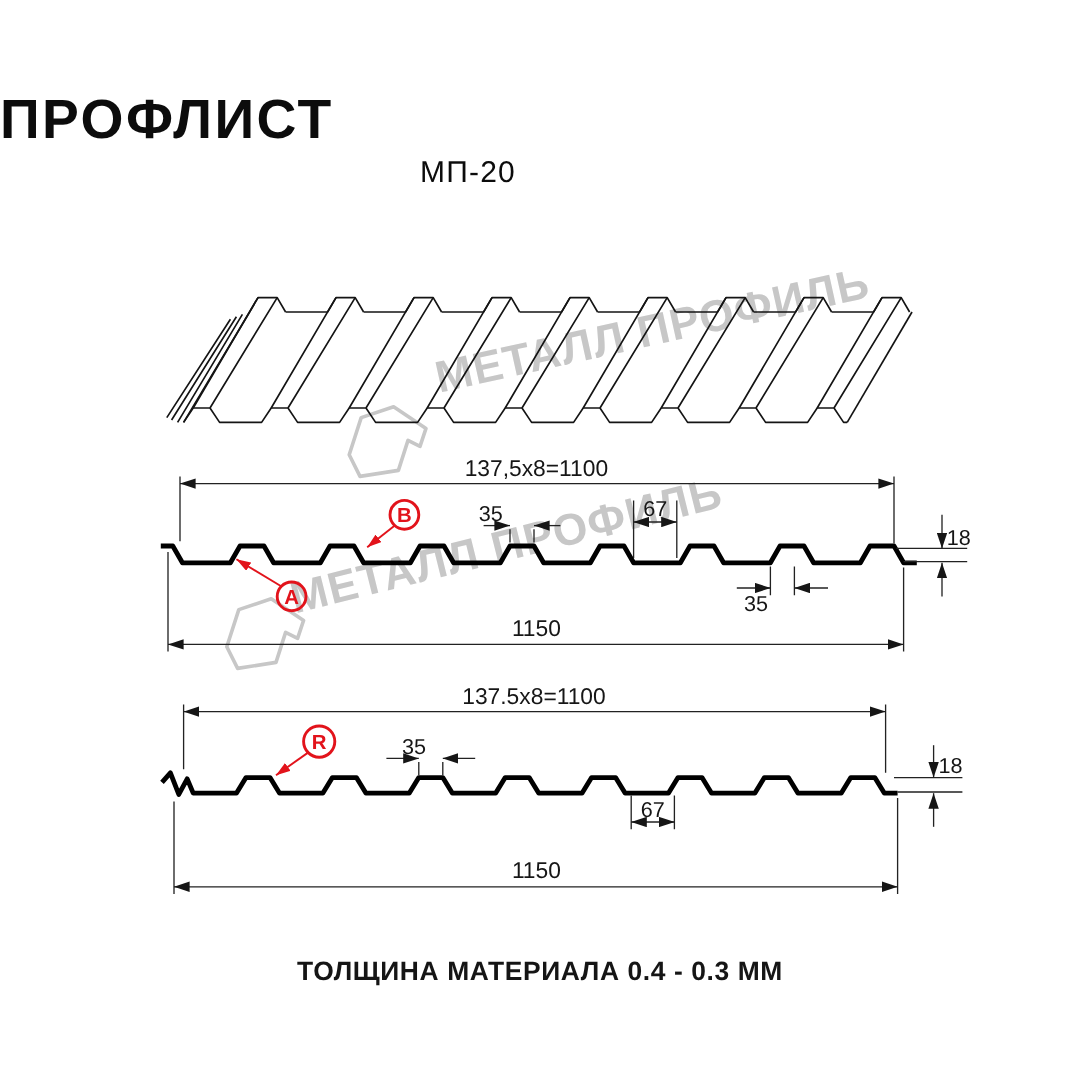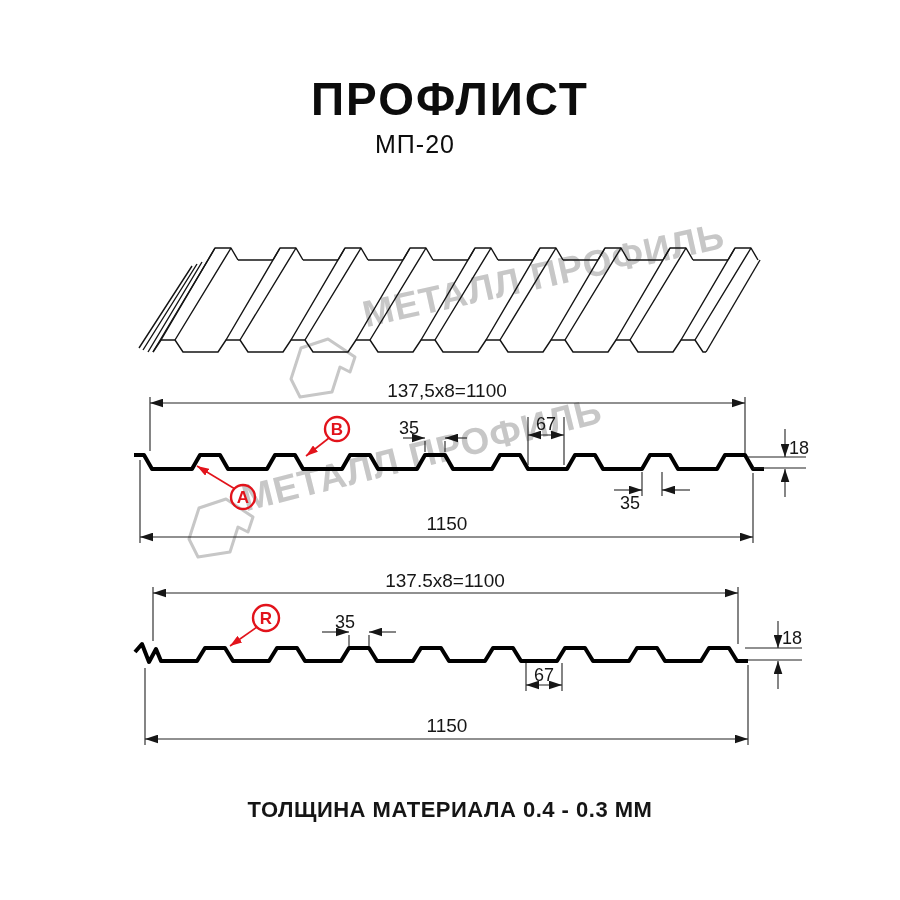--- a/index.html
+++ b/index.html
@@ -1,21 +1,21 @@
 <!DOCTYPE html>
 <html><head>
 <meta charset="utf-8">
 <style>
   html,body{margin:0;padding:0;background:#fff;}
   .canvas{position:relative;width:900px;height:900px;background:#ffffff;overflow:hidden;
           font-family:"Liberation Sans",sans-serif;}
-  .page-title{position:absolute;left:0;top:72px;width:900px;text-align:center;
+  .page-title{position:absolute;left:0;top:72px;width:900px;
               font-size:46px;font-weight:bold;letter-spacing:2px;color:#0c0c0c;}
   .page-subtitle{position:absolute;left:0;top:130px;width:780px;text-align:center;
-              font-size:25px;font-weight:500;letter-spacing:1px;color:#0c0c0c;padding-left:25px;}
+              font-size:25px;font-weight:500;letter-spacing:1px;color:#0c0c0c;}
   .footer-note{position:absolute;left:0;top:797px;width:900px;text-align:center;
               font-size:22px;font-weight:600;letter-spacing:.5px;color:#151515;}
   .wm{position:absolute;z-index:1;color:#c7c7c7;pointer-events:none;}
   .wm-text{position:absolute;font-size:37px;font-weight:bold;letter-spacing:1px;
            white-space:nowrap;transform-origin:0 100%;color:#c7c7c7;}
   .wm-text.r1{left:368px;top:294px;transform:rotate(-12.5deg);}
   .wm-text.r2{left:248px;top:478px;transform:rotate(-14deg);}
   .wm-logo{position:absolute;}
   .wm-logo.l1{left:288px;top:336px;}
   .wm-logo.l2{left:186px;top:496px;}

